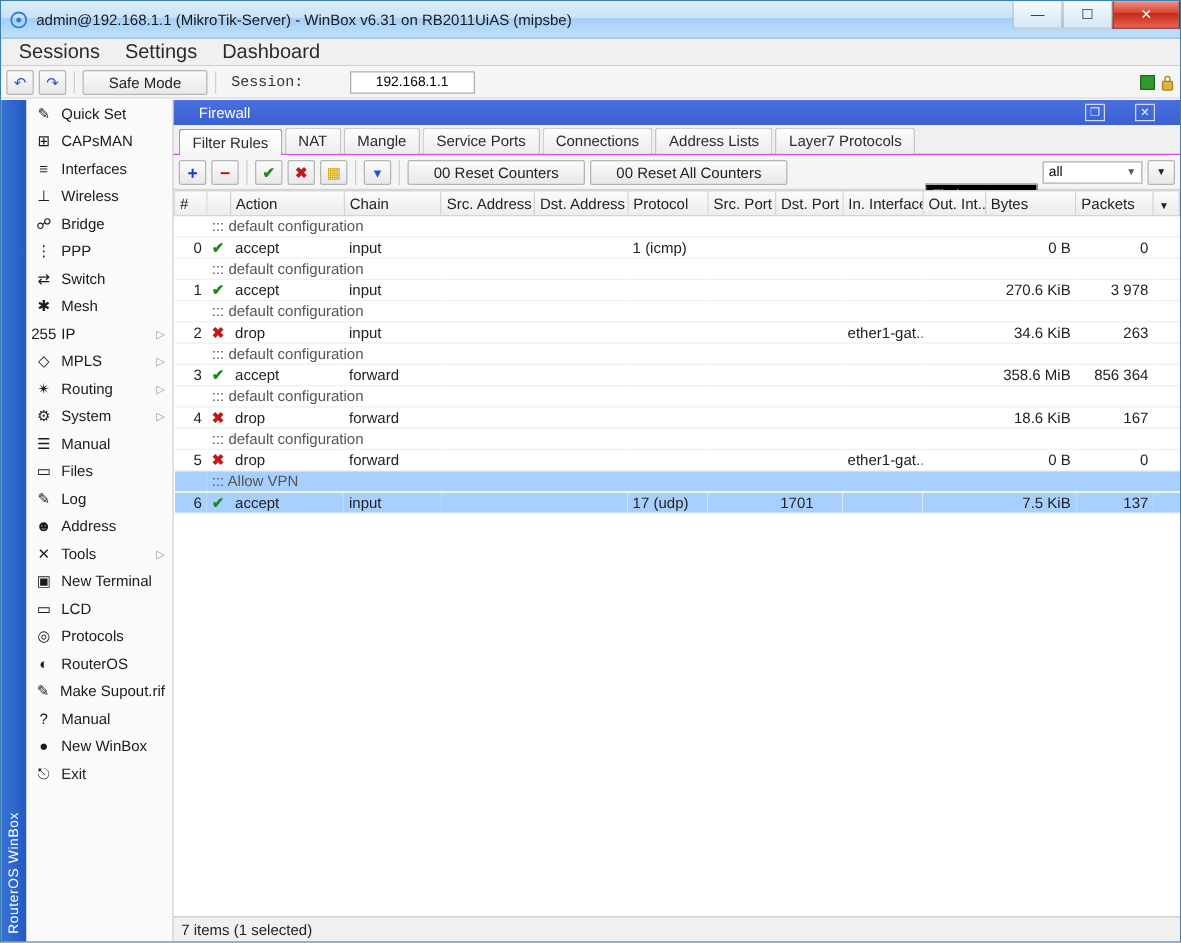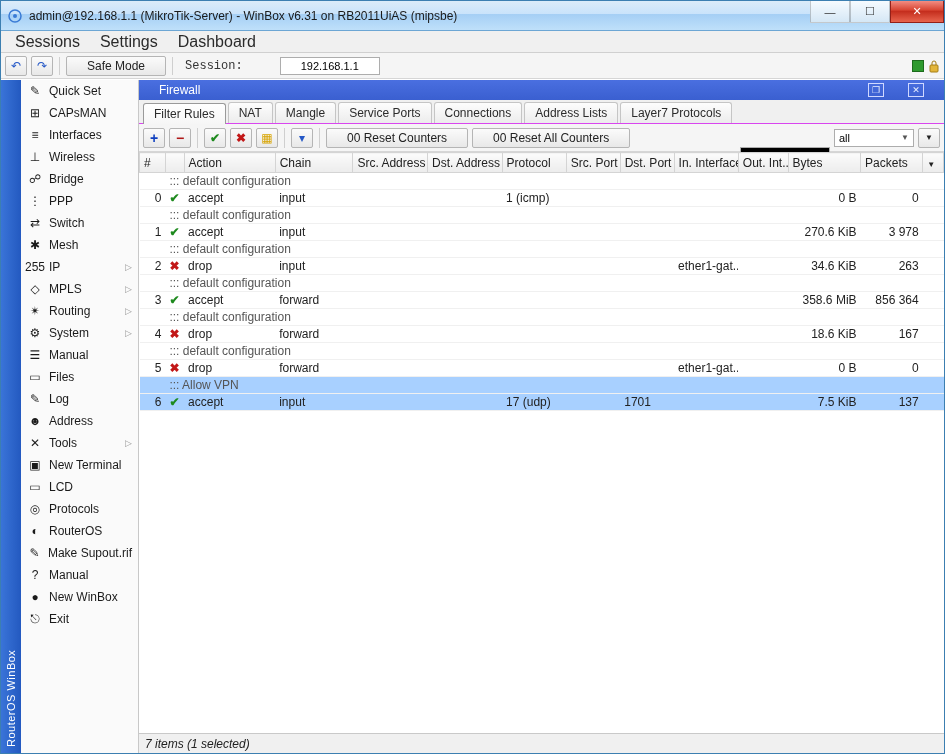--- a/index.html
+++ b/index.html
@@ -130,21 +130,21 @@
   white-space:nowrap; overflow:hidden; color:#222;
 }
 tr.sep-row td{ color:#555; }
 tr.selected td{ background:#a8d0ff; }
 td.num{ text-align:right; padding-right:6px;}
 .act-accept{color:#1e8a1e; font-weight:bold;}
 .act-drop{color:#c21818; font-weight:bold;}
 
 .statusbar{
   height:20px; background:#f0f0f0; border-top:1px solid #c9c9c9;
-  font-size:12px; display:flex; align-items:center; padding:0 6px; color:#222;font-style:italic;
+  font-size:12px; display:flex; align-items:center; padding:0 6px; color:#222;
 }
 
 .plus{color:#1040c0;font-weight:bold;font-size:14px;}
 .minus{color:#b01818;font-weight:bold;font-size:14px;}
 .check{color:#1e8a1e;font-weight:bold;}
 .cross{color:#c21818;font-weight:bold;}
 .note{color:#d8a400;}
 .funnel{color:#2457c6;}
 </style>
 </head>

